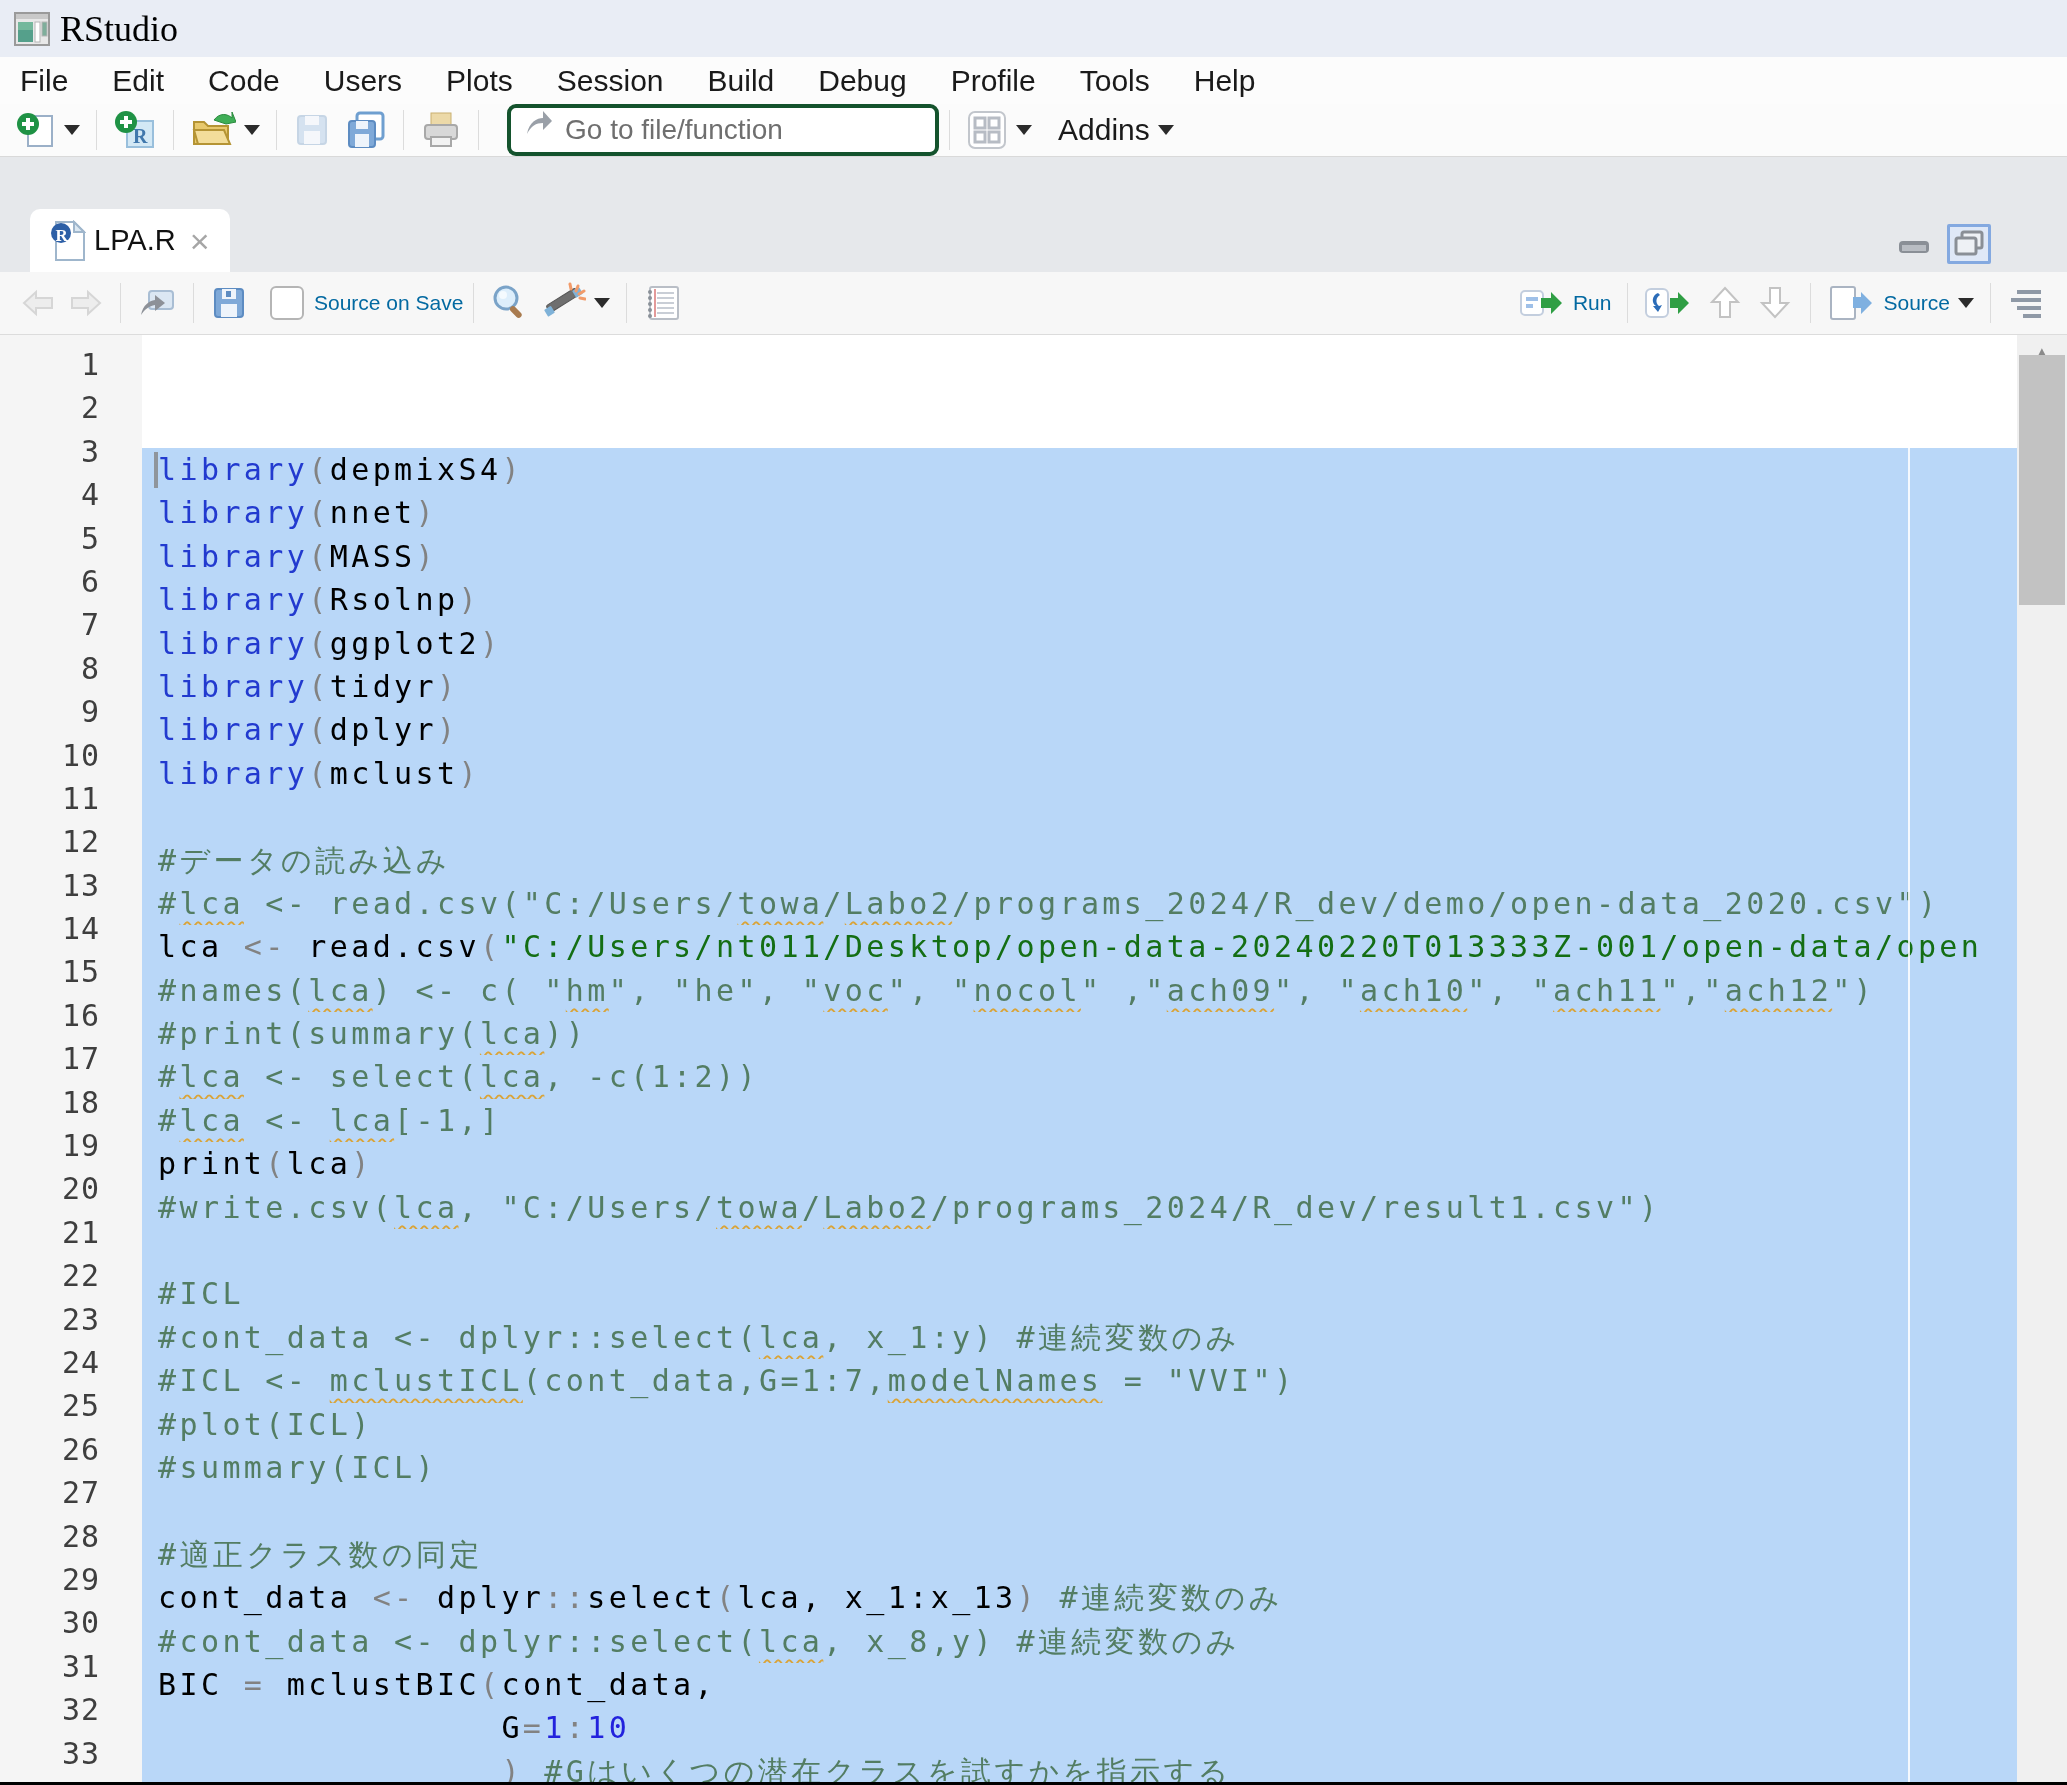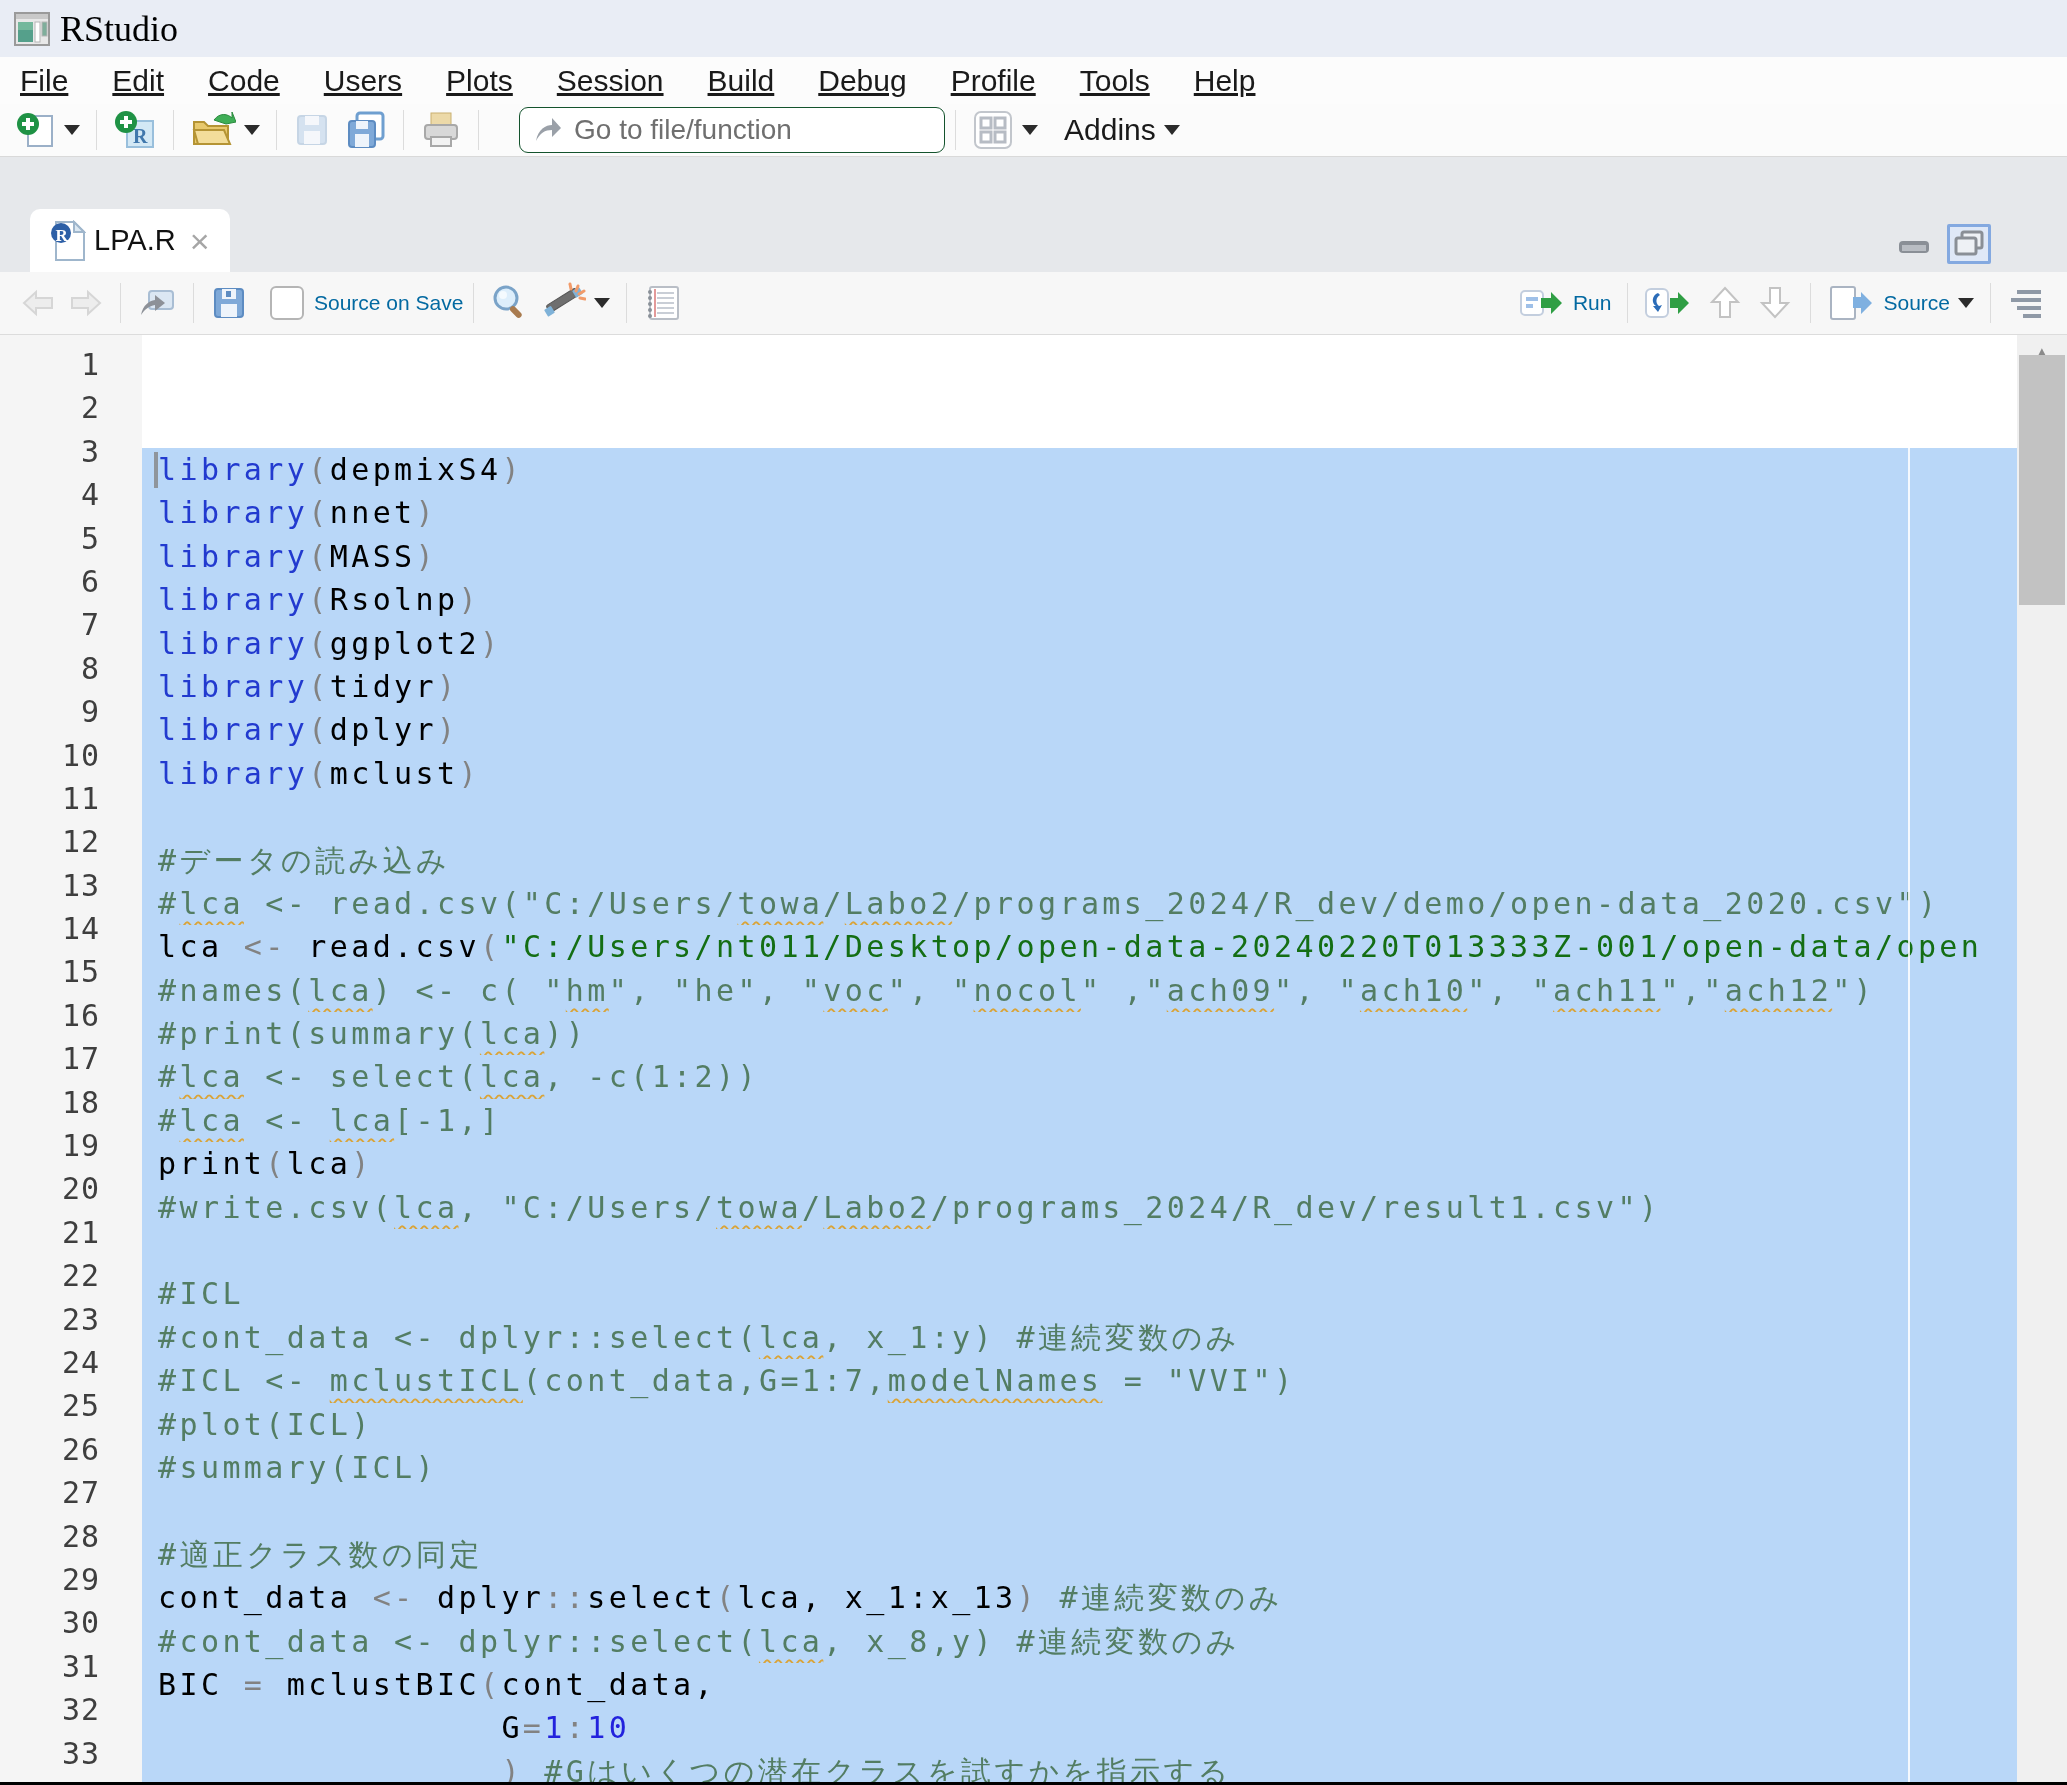--- a/index.html
+++ b/index.html
@@ -5,29 +5,29 @@
   html,body{margin:0;padding:0;}
   body{
     width:2067px;height:1785px;position:relative;overflow:hidden;
     font-family:"Liberation Sans",sans-serif;background:#fff;
     border-bottom:3px solid #000;box-sizing:border-box;
   }
   
   .titlebar{height:57px;background:#e9edf5;display:flex;align-items:center;padding-left:14px;}
   .app-title{font-size:36px;color:#000;margin-left:10px;font-family:Liberation Serif, serif;}
   
-  .menubar{height:47px;background:#fcfcfc;display:flex;align-items:center;font-size:30px;color:#1a1a1a;text-decoration:underline;}
+  .menubar{height:47px;background:#fcfcfc;display:flex;align-items:center;font-size:30px;color:#1a1a1a;}
   .menu-item{padding:0 22px;cursor:default;}
   .menu-item:first-child{padding-left:20px;}
   
   .toolbar{height:52px;background:#fbfbfb;border-bottom:1px solid #d9d9d9;display:flex;align-items:center;padding-left:10px;}
   .tb-btn{display:flex;align-items:center;padding:2px 6px;}
   .caret{width:0;height:0;border-left:8px solid transparent;border-right:8px solid transparent;border-top:10px solid #2b2b2b;margin-left:8px;}
   .sep{width:1px;height:40px;background:#dcdcdc;margin:0 10px;}
-  .goto-box{display:flex;align-items:center;background:#fff;border:1px solid #14532d;border-radius:9px;height:44px;width:400px;margin-left:30px;padding:0 12px;}
+  .goto-box{display:flex;background:#fff;border:4px solid #14532d;border-radius:9px;height:44px;width:400px;margin-left:18px;padding:0 12px;}
   .goto-input{border:none;outline:none;font-size:28px;color:#555;width:320px;margin-left:10px;font-family:"Liberation Sans",sans-serif;background:transparent;}
   .goto-input::placeholder{color:#6f6f6f;opacity:1;}
   .addins-label{font-size:30px;color:#1a1a1a;margin-left:14px;}
   
   .band{height:115px;background:#e6e8eb;position:relative;}
   .tab{position:absolute;left:30px;bottom:0;height:63px;background:#fff;border-radius:10px 10px 0 0;display:flex;align-items:center;padding:0 20px;}
   .tab-title{font-size:29px;color:#111;margin-left:8px;}
   .tab-close{font-size:34px;color:#a6a6a6;margin-left:14px;line-height:1;}
   .pane-btns{position:absolute;right:76px;bottom:8px;display:flex;align-items:center;gap:14px;}
   .pane-max-wrap{border:3px solid #84a9e0;background:#dfe8f7;padding:2px;border-radius:2px;}

